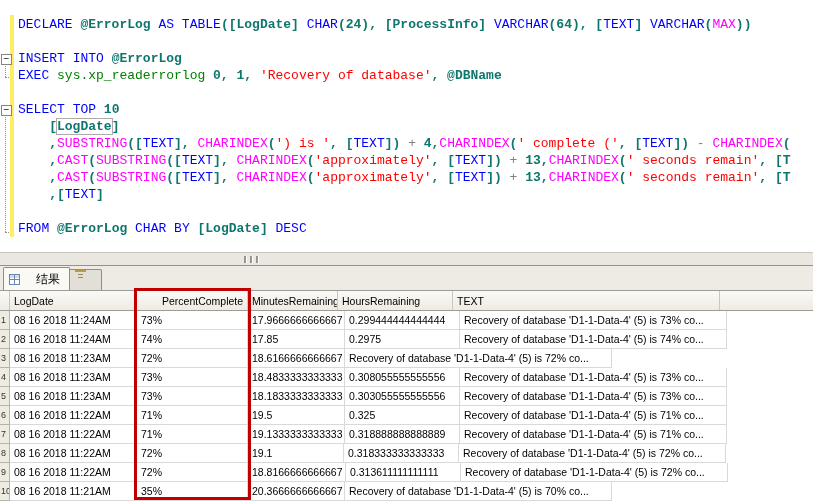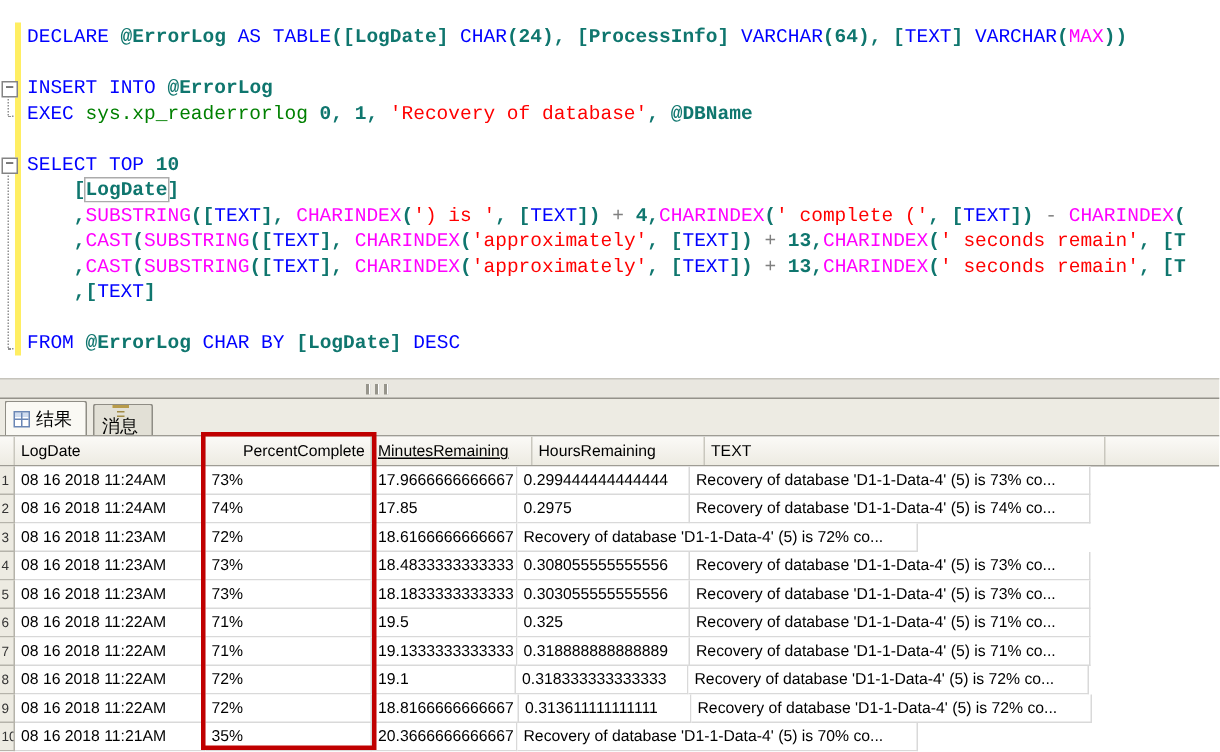--- a/index.html
+++ b/index.html
@@ -22,21 +22,21 @@
   .guide-tick{position:absolute;left:5px;height:0;border-top:1px dotted #909090;width:6px;}
 
   
   .splitter{position:absolute;left:0;top:252px;width:813px;height:14px;background:#E9E7E0;
         border-top:1px solid #C6C4BC;border-bottom:1px solid #94928A;box-sizing:border-box;cursor:row-resize;}
   .grip{position:absolute;left:244px;top:3px;display:flex;gap:3px;}
   .grip i{display:block;width:2px;height:7px;background:#97958C;border-right:1px solid #fff;}
 
   
   .tabstrip{position:absolute;left:0;top:266px;width:813px;height:24px;background:#EDEBE3;}
-  .tab{position:absolute;bottom:0;height:21px;display:inline-flex;align-items:center;gap:4px;
+  .tab{position:absolute;bottom:0;height:21px;display:inline-flex;align-items:center;gap:16px;
        padding:0 9px 0 5px;border:1px solid #8F8D85;border-bottom:none;background:#E2E0D6;
        font-size:12px;color:#000;cursor:pointer;border-radius:2px 2px 0 0;box-sizing:border-box;}
   .tab.active{height:23px;background:#FAF9F4;z-index:2;}
   .tab-results{left:3px;}
   .tab-messages{left:62px;flex-direction:column;}
   .icon{display:inline-block;width:11px;height:11px;box-sizing:border-box;position:relative;}
   .grid-ico{border:1px solid #6B87B5;background:linear-gradient(#CFDCEF 0 3px,#fff 3px);}
   .grid-ico::before{content:"";position:absolute;left:0;right:0;top:4px;height:1px;background:#6B87B5;}
   .grid-ico::after{content:"";position:absolute;top:0;bottom:0;left:4px;width:1px;background:#6B87B5;}
   .msg-ico{border:1px solid #B89B4A;background:#FDF0A8;}
@@ -108,21 +108,21 @@
       <span class="icon msg-ico"></span>
       <span>消息</span>
     </div>
   </div>
 
   <div class="grid">
     <div class="ghead">
         <div class="gh" style="width: 10px;"></div>
         <div class="gh" style="width: 127px;">LogDate</div>
         <div class="gh" style="width: 111px; padding-left: 25px;">PercentComplete</div>
-        <div class="gh" style="width: 107px; text-decoration: underline;">MinutesRemaining</div>
+        <div class="gh" style="width: 90px;">MinutesRemaining</div>
         <div class="gh" style="width: 115px;">HoursRemaining</div>
         <div class="gh" style="width: 267px;">TEXT</div>
       </div>
     <div class="gbody">
         <div class="gr">
           <div class="gc rowhead" style="width: 10px;">1</div>
           <div class="gc" style="width: 127px;">08 16 2018 11:24AM</div>
           <div class="gc" style="width: 111px;">73%</div>
           <div class="gc" style="width: 97px;">17.9666666666667</div>
           <div class="gc" style="width: 115px;">0.299444444444444</div>

